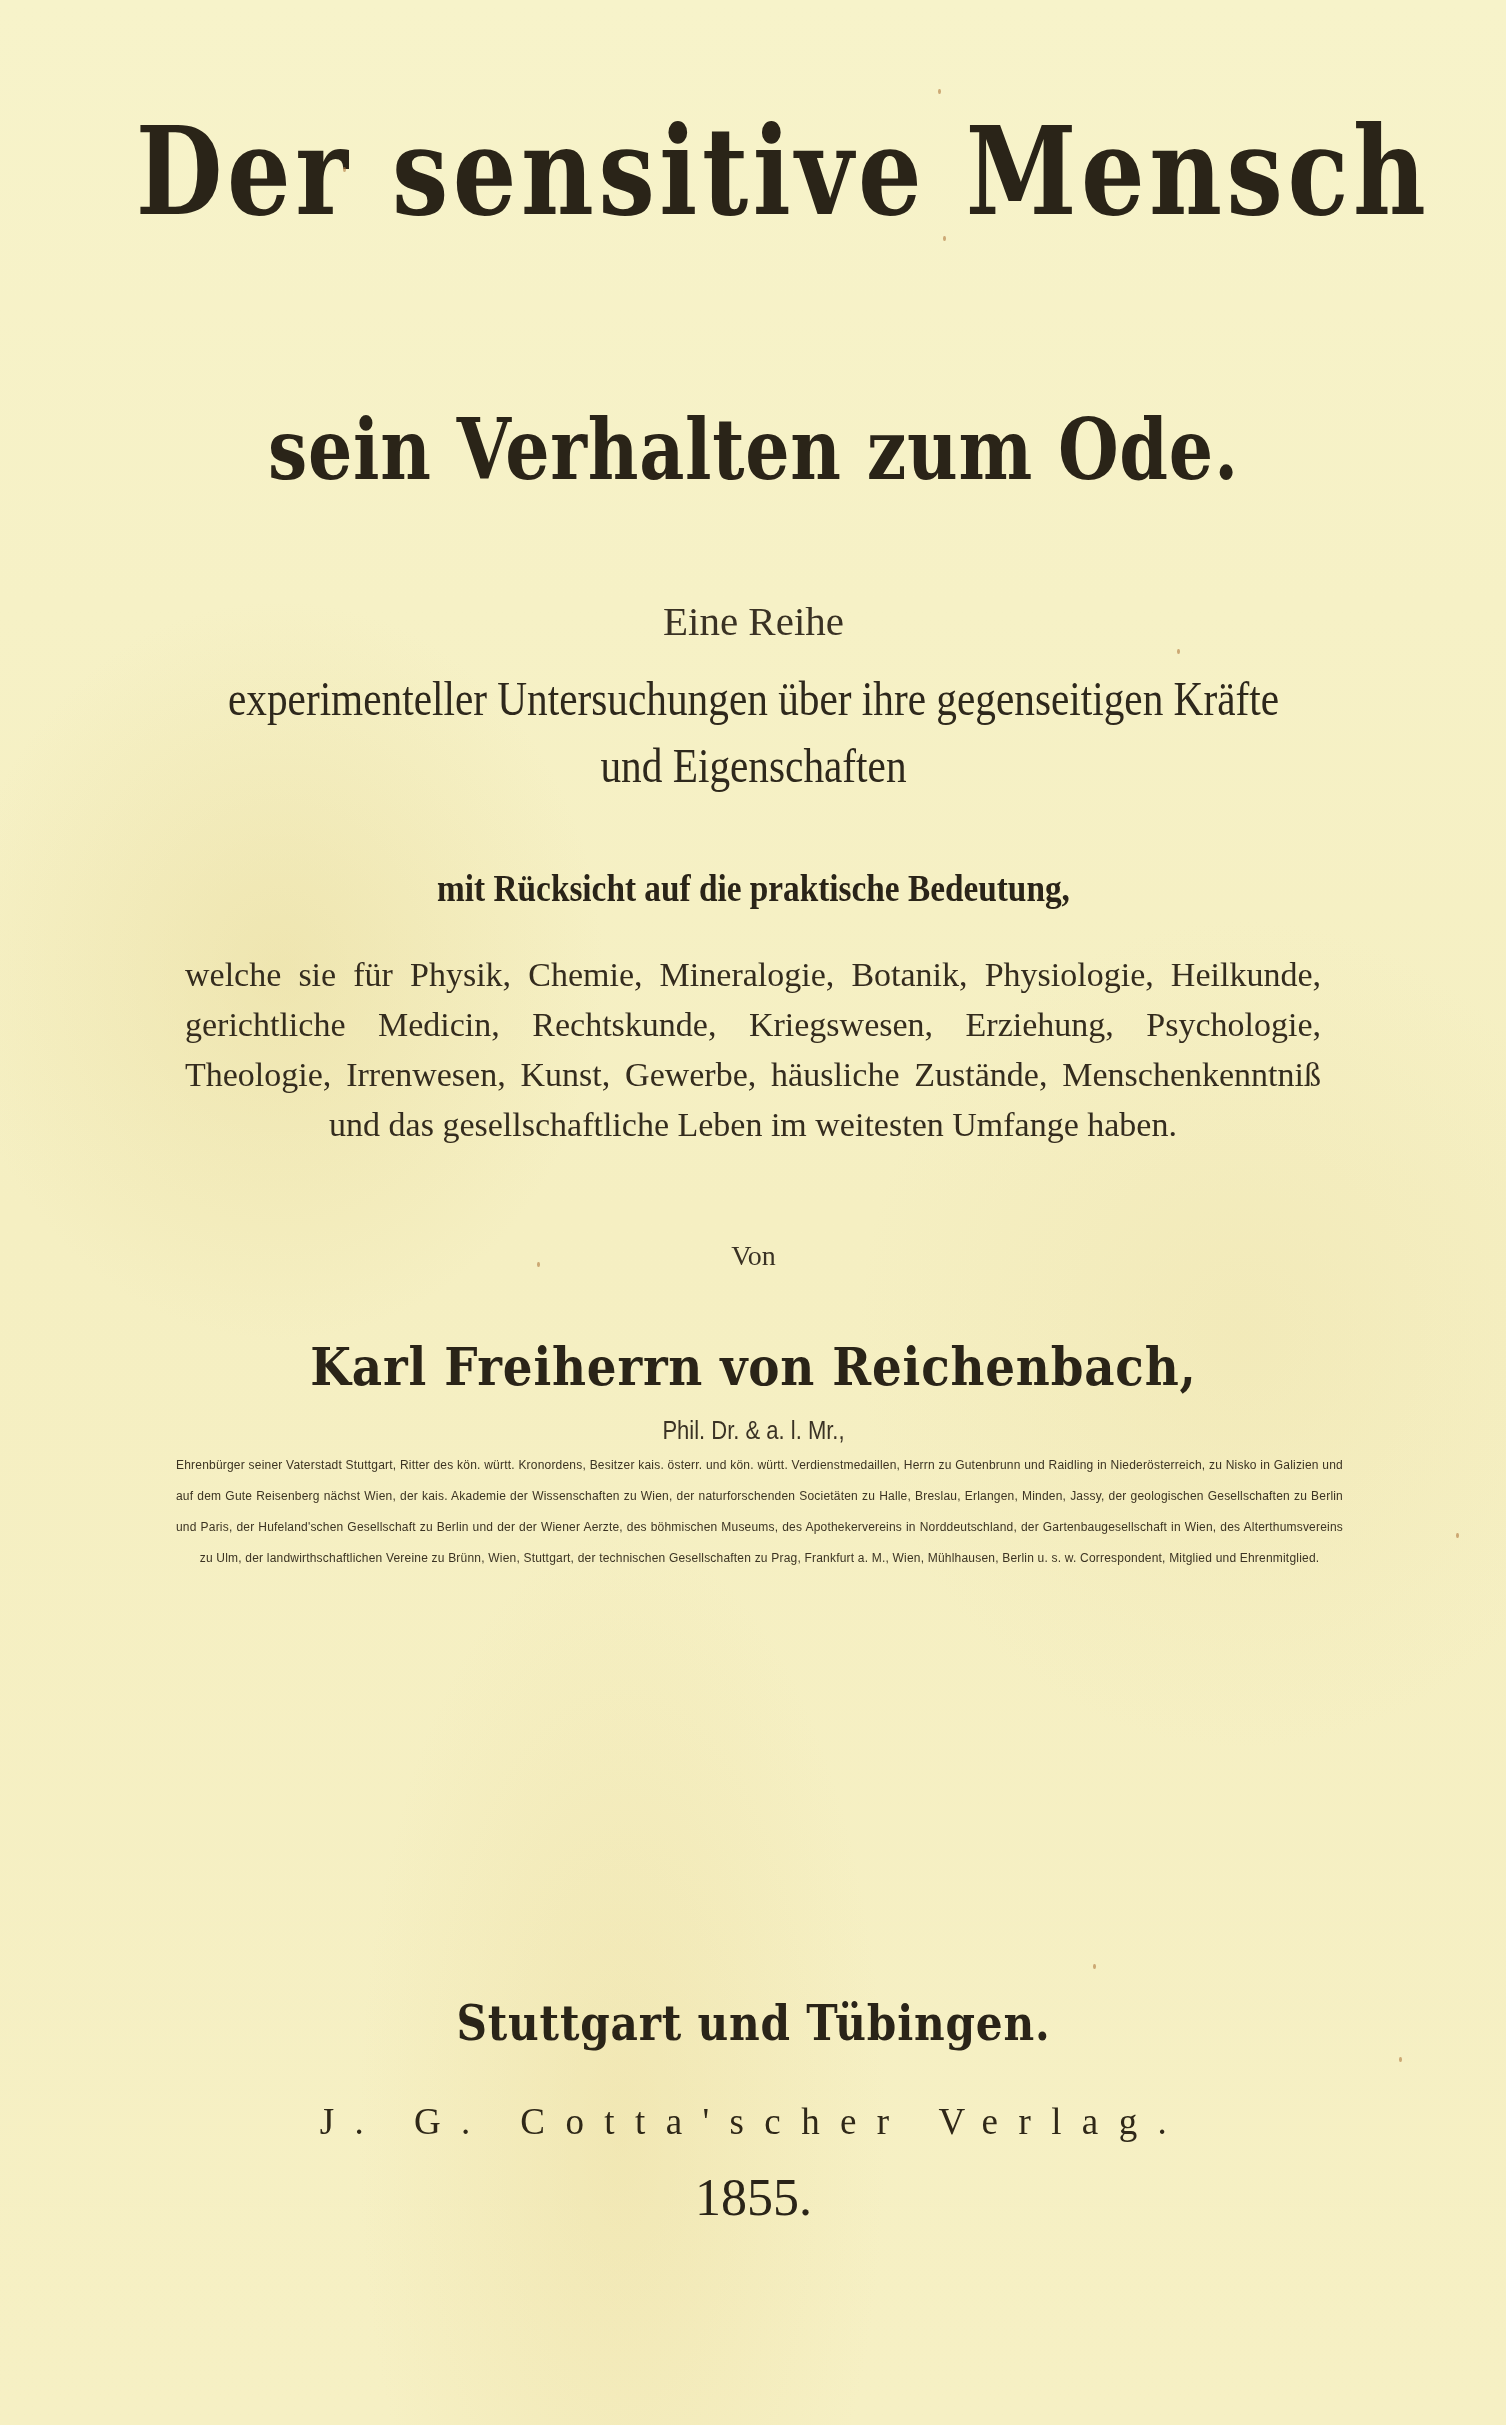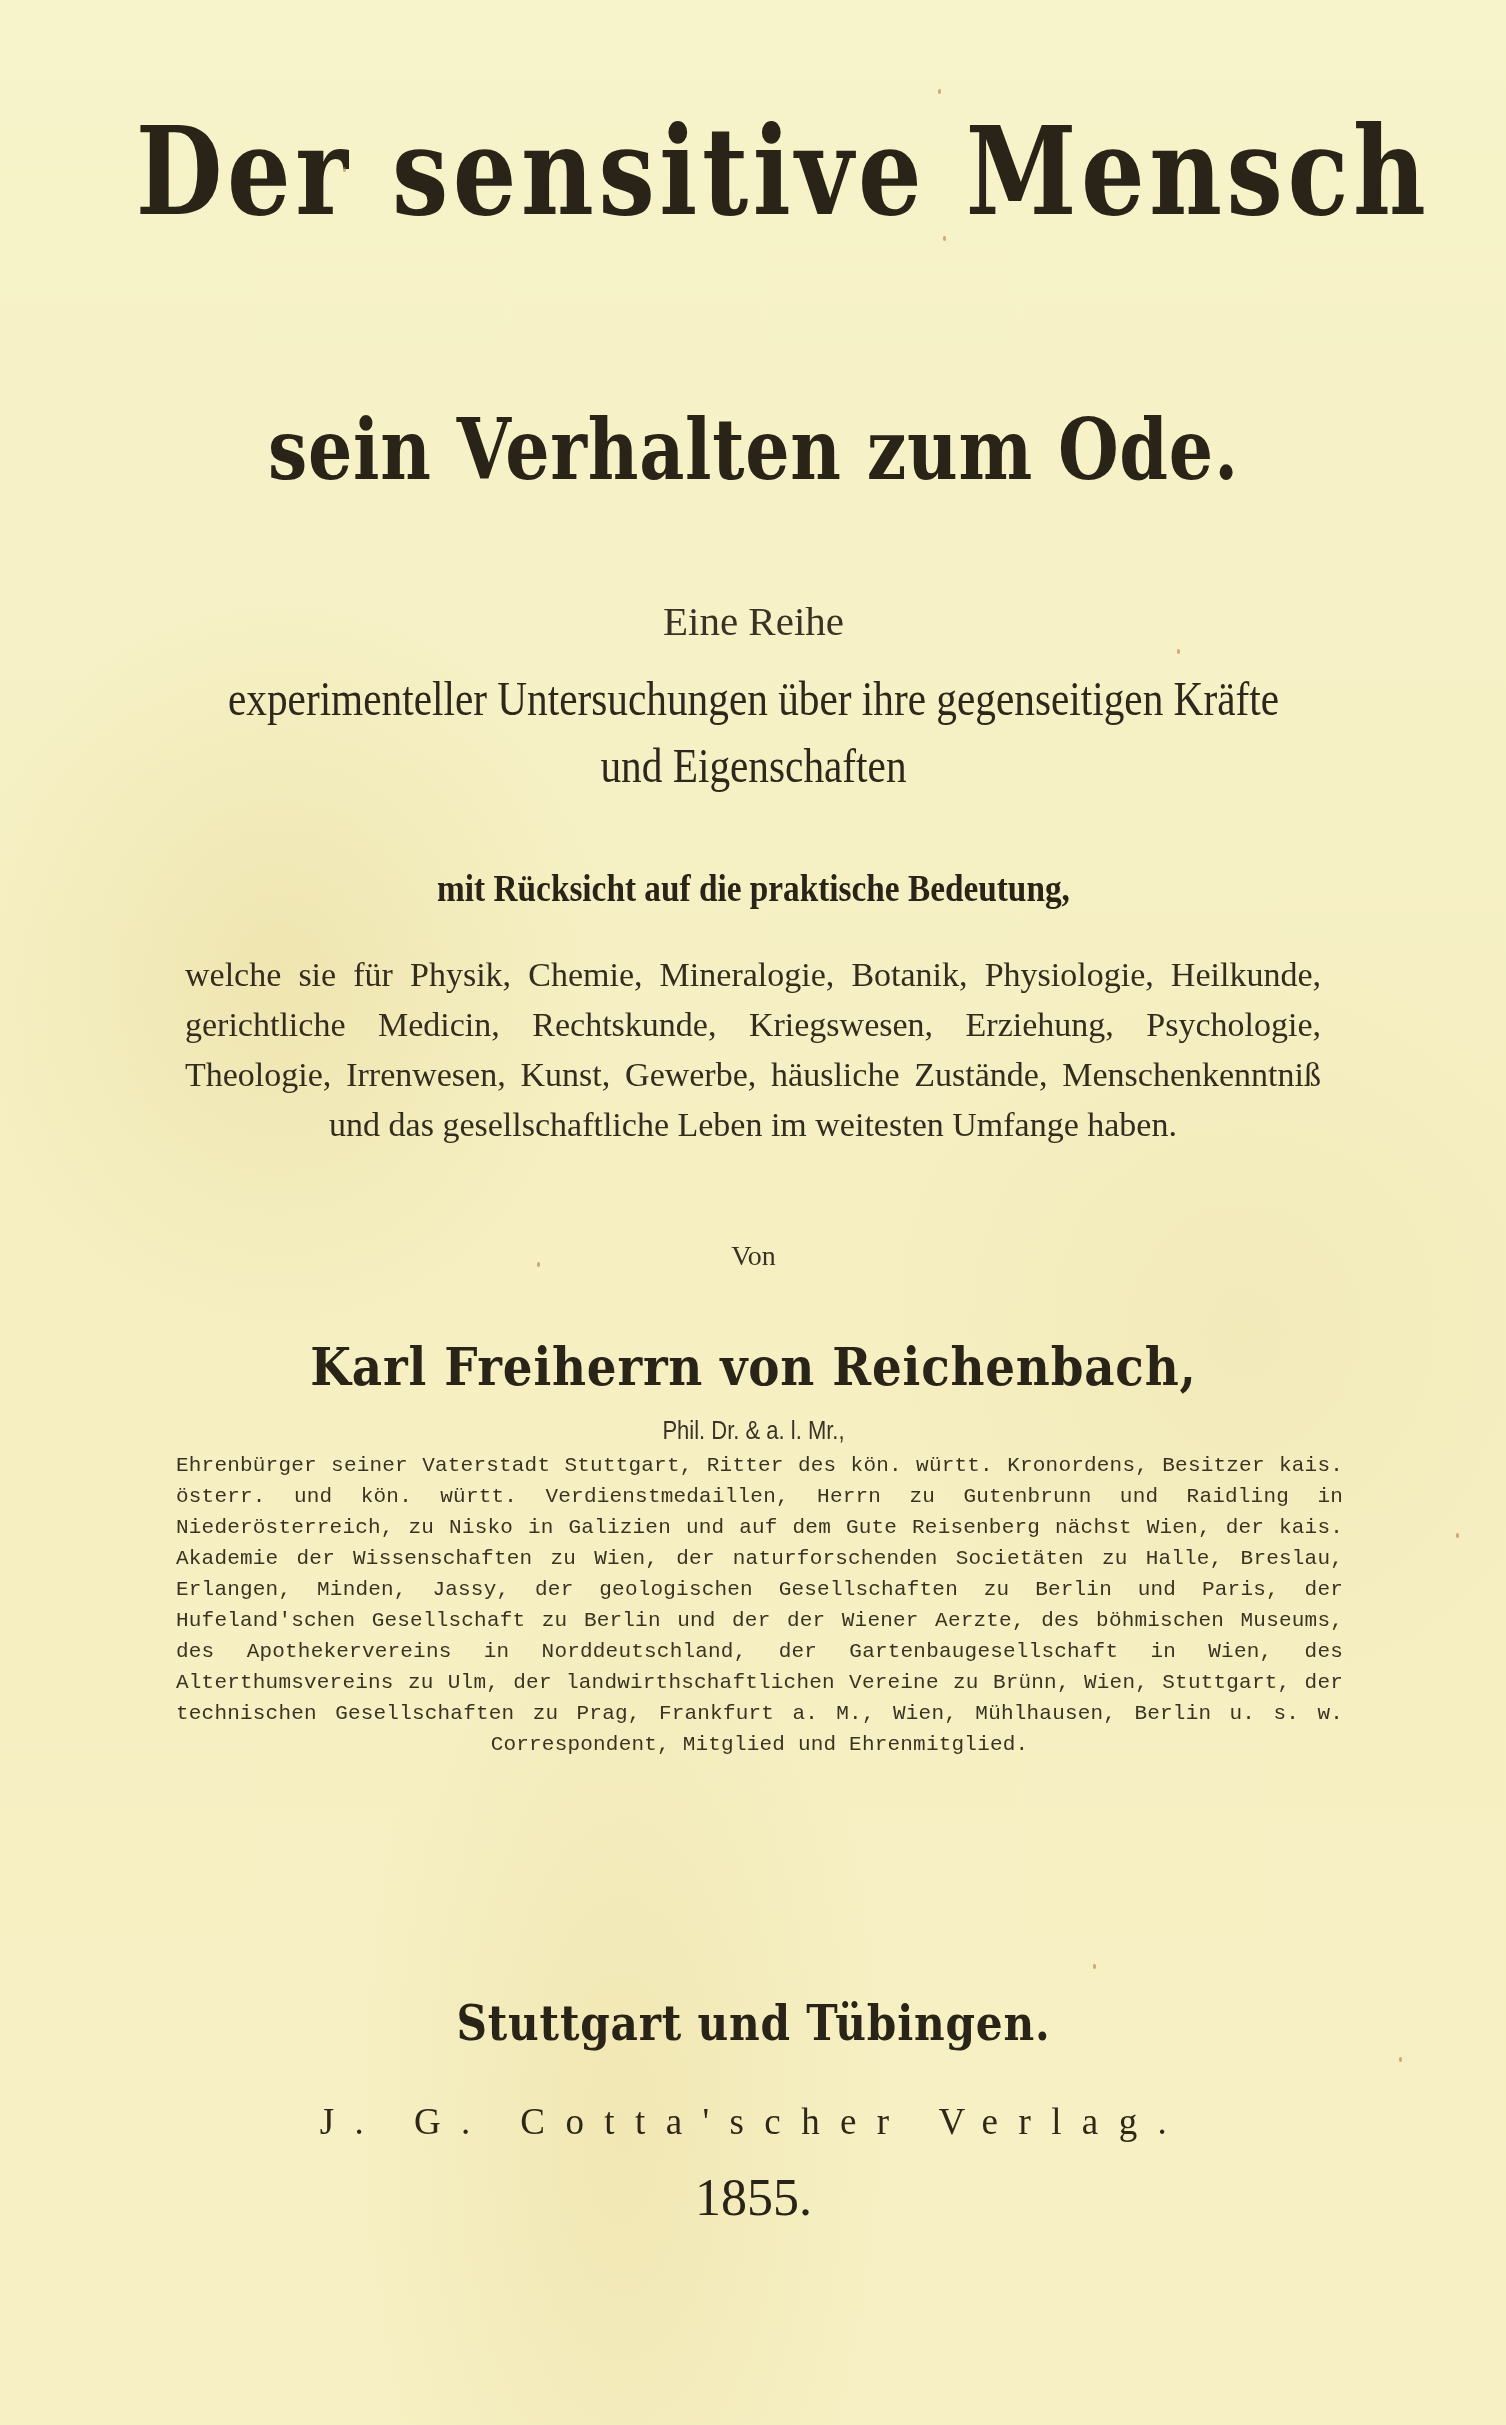--- a/index.html
+++ b/index.html
@@ -120,22 +120,22 @@
       font-size: 25px;
       line-height: 31.5px;
       color: #3a3224;
       transform: scaleX(0.88);
     }
     .honors {
       position: absolute;
       left: 176px;
       width: 1167px;
       top: 1450px;
-      font-family: Liberation Mono, monospace;
-      font-size: 21px;
+      font-family: Liberation Sans, sans-serif;
+      font-size: 12px;
       line-height: 31px;
       text-align: justify;
       text-align-last: center;
       letter-spacing: 0.2px;
       color: #3b3322;
     }
     .band {
       top: 1749px;
       font-size: 44px;
       line-height: 56px;

